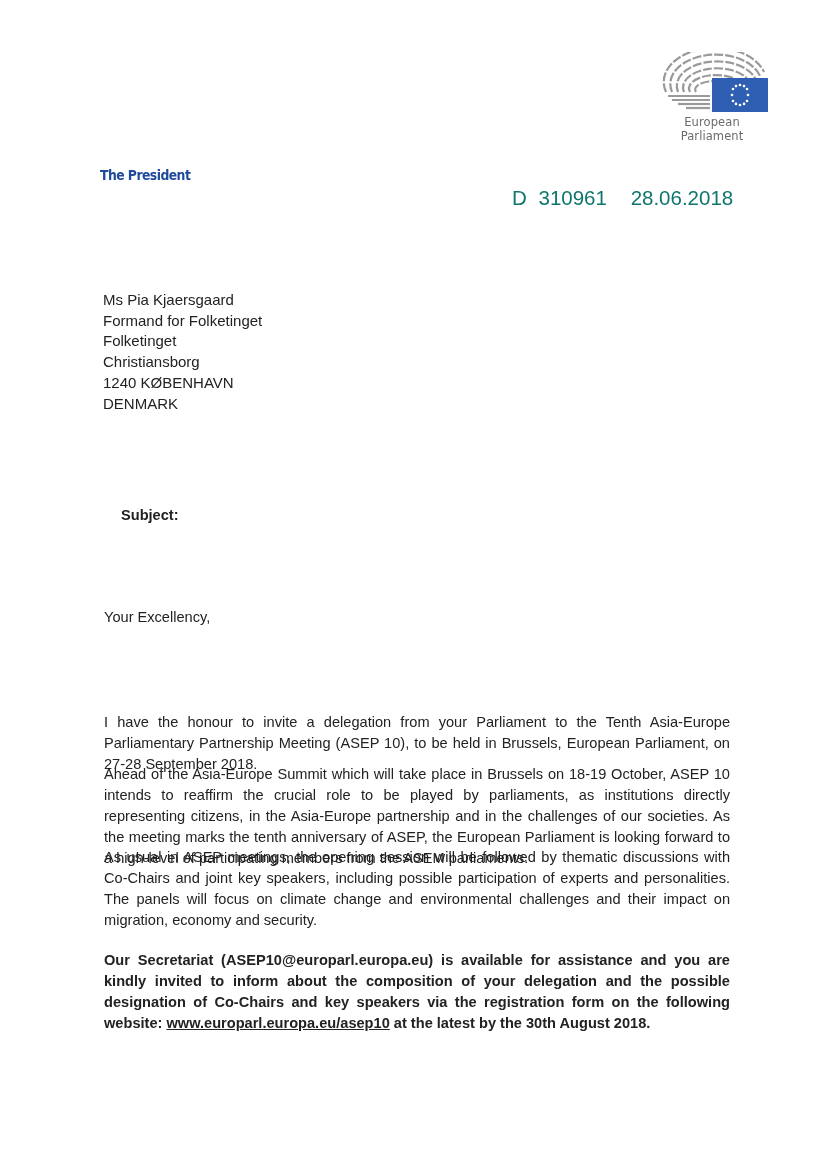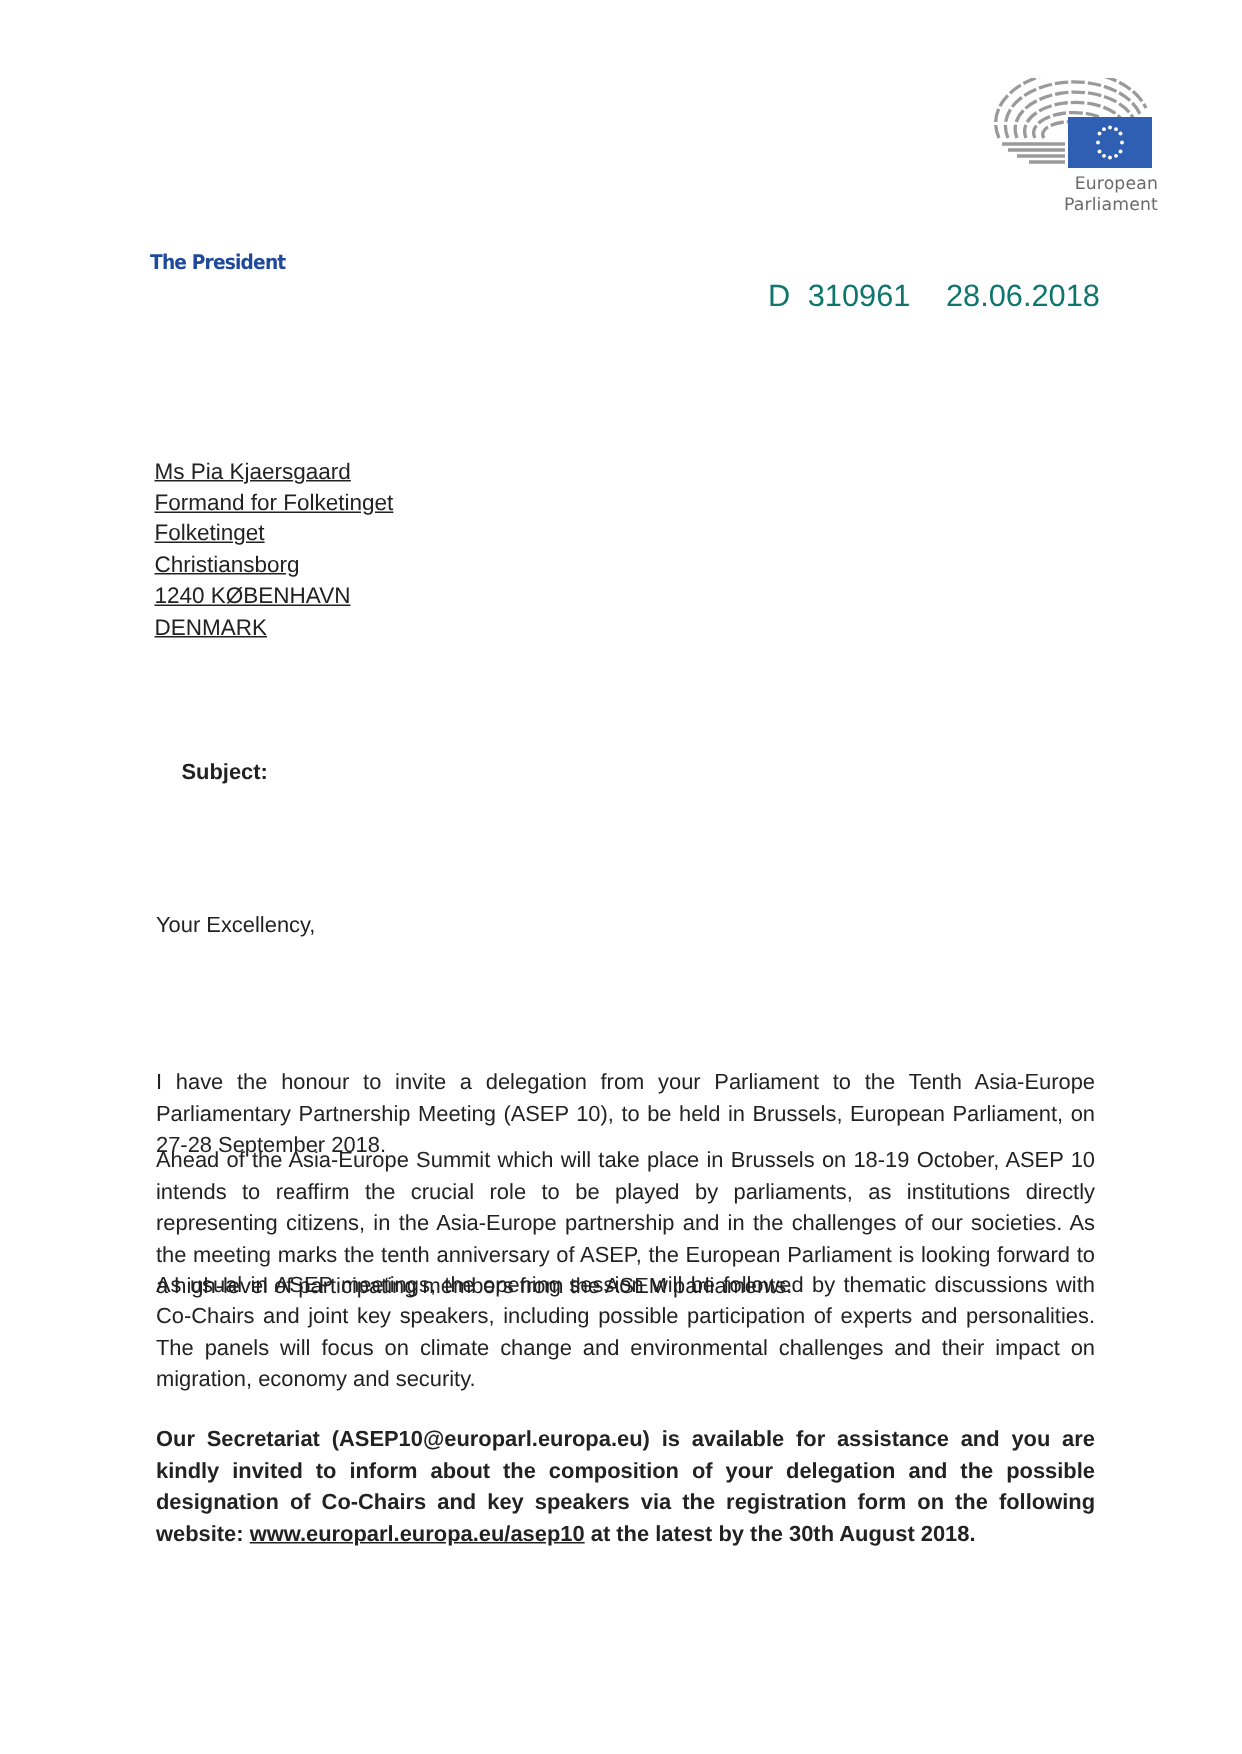--- a/index.html
+++ b/index.html
@@ -2,31 +2,31 @@
 <html><head>
   <meta charset="utf-8">
   <style>
     html, body { margin: 0; padding: 0; background: #ffffff; }
     body { width: 828px; height: 1169px; position: relative; overflow: hidden;
            font-family: "Liberation Sans", sans-serif; color: #1a1a1a; }
     .abs { position: absolute; }
 
     
     #logo { left: 660px; top: 52px; width: 110px; height: 62px; }
-    #logo-text { left: 652px; top: 115px; width: 120px; text-align: right;
+    #logo-text { left: 652px; top: 115px; width: 120px; text-align: center;
                  font-family: "DejaVu Sans", sans-serif; font-size: 11.5px; color: #6b6b6b;
                  letter-spacing: 0.1px; }
 
     #president { left: 100px; top: 167px; font-family: "DejaVu Sans", sans-serif;
                  font-weight: bold; font-size: 13.5px; color: #1f4a9c; letter-spacing: -0.6px; transform: scaleX(0.92); transform-origin: left; }
 
     #ref { left: 512px; top: 186px; font-size: 20.5px; color: #0f766e; word-spacing: 6px; }
     #ref span + span { margin-left: 12px; }
 
-    #address { left: 103px; top: 305px; font-size: 15px; line-height: 20.7px; color: #222; text-decoration: underline; }
+    #address { left: 103px; top: 290px; font-size: 15px; line-height: 20.7px; color: #222; }
     #address div { white-space: nowrap; }
 
     #subject { left: 103px; top: 505px; width: 626px; font-size: 14.6px; font-weight: bold; line-height: 21.5px; color: #222; margin-left: 18px; }
     #subject .label { position: absolute; left: 0; top: 0; }
     #subject .text { margin-left: 70px; text-align: justify; }
 
     .para { left: 104px; width: 626px; font-size: 14.6px; line-height: 21px; color: #222; text-align: justify; }
     #salutation { left: 104px; top: 609px; font-size: 14.6px; color: #222; text-align: center; }
     #p1 { top: 671px; margin-top: 41px; }
     #p2 { top: 732px; margin-top: 32px; }

